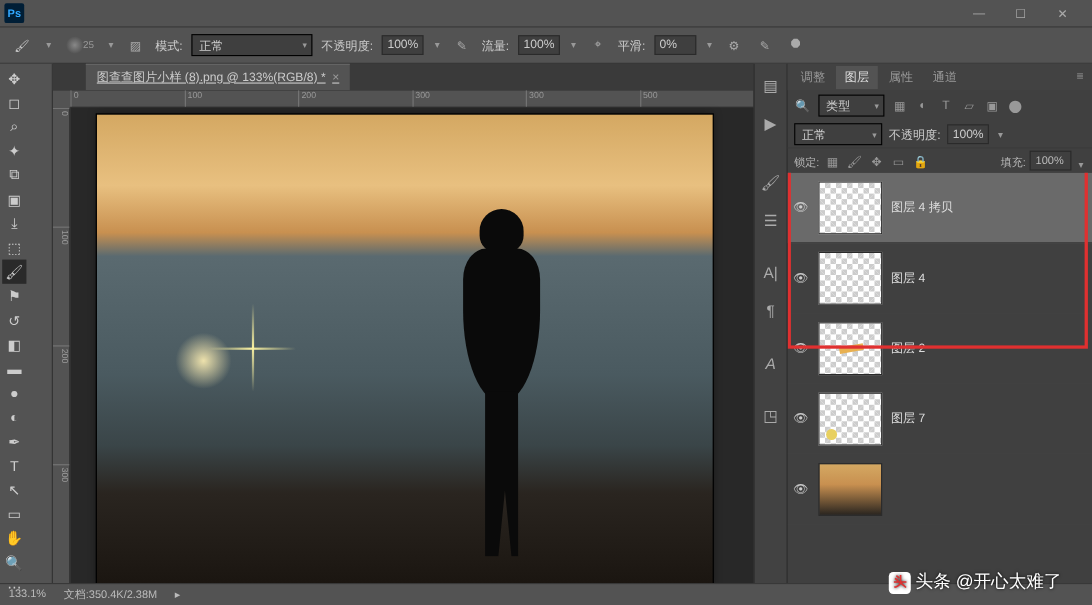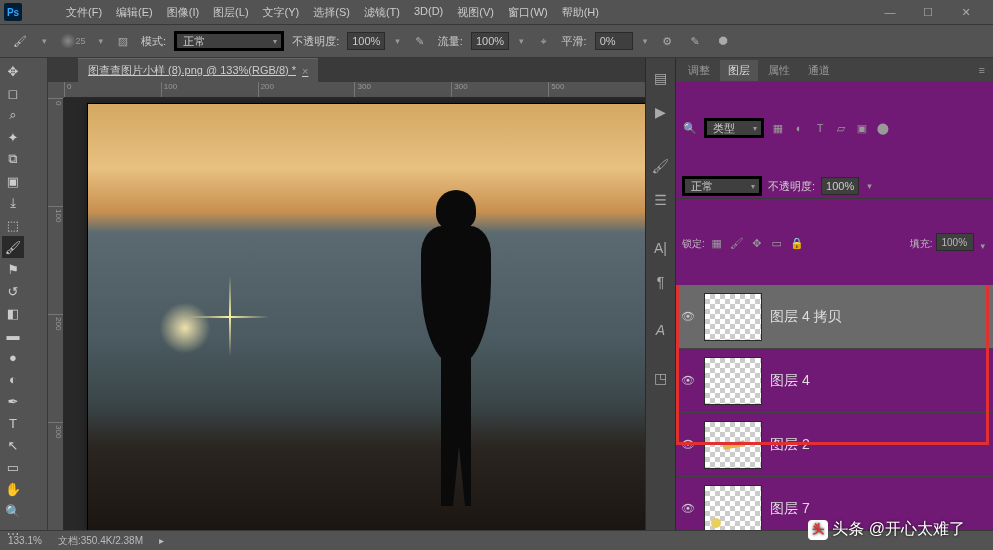--- a/index.html
+++ b/index.html
@@ -9,21 +9,21 @@
 .menu { display: flex; gap: 2px; }
 .menu-item { padding: 2px 6px; cursor: pointer; }
 .window-controls { margin-left: auto; display: flex; gap: 8px; padding-right: 8px; }
 .win-btn { width: 30px; height: 16px; display: flex; align-items: center; justify-content: center; cursor: pointer; color: #aaa; }
 .optbar { height: 34px; background: #535353; border-top: 1px solid #383838; border-bottom: 1px solid #383838; display: flex; align-items: center; padding: 0 8px; gap: 8px; }
 .tool-icon { width: 24px; height: 24px; display: flex; align-items: center; justify-content: center; }
 .brush-preview { width: 32px; height: 28px; display: flex; flex-direction: row; align-items: center; justify-content: center; }
 .brush-dot { width: 16px; height: 16px; background: radial-gradient(circle, #888 0%, #535353 70%); border-radius: 50%; }
 .brush-size { font-size: 9px; color: #999; }
 .opt-label { color: #ccc; font-size: 11px; }
-.dropdown { background: #3f3f3f; border: 3px solid #000000; padding: 2px 18px 2px 6px; position: relative; min-width: 60px; height: 20px; display: flex; align-items: center; }
+.dropdown { background: #3f3f3f; border: 1px solid #000000; padding: 2px 18px 2px 6px; position: relative; min-width: 60px; height: 20px; display: flex; align-items: center; }
 .dropdown::after { content: "▾"; position: absolute; right: 4px; font-size: 8px; color: #999; }
 .val-box { background: #3f3f3f; border: 1px solid #2a2a2a; padding: 1px 4px; min-width: 38px; height: 18px; display: flex; align-items: center; }
 .chev { color: #999; font-size: 9px; padding: 0 2px; }
 .icon-btn { width: 20px; height: 20px; display: flex; align-items: center; justify-content: center; color: #aaa; cursor: pointer; }
 .main { display: flex; height: calc(100% - 58px - 20px); }
 .toolbox { width: 48px; background: #535353; border-right: 1px solid #383838; display: flex; flex-wrap: wrap; padding: 2px; gap: 0; align-content: flex-start; }
 .tool { width: 22px; height: 22px; display: flex; align-items: center; justify-content: center; cursor: pointer; color: #ccc; font-size: 13px; }
 .tool.active { background: #2a2a2a; }
 .doc-area { flex: 1; background: #282828; display: flex; flex-direction: column; text-decoration: underline; }
 .tab-strip { height: 24px; background: #3a3a3a; display: flex; align-items: flex-end; padding-left: 30px; }
@@ -41,62 +41,49 @@
 .star { position: absolute; top: 40%; left: 18%; width: 80px; height: 80px; pointer-events: none; }
 .star::before, .star::after { content: ""; position: absolute; background: linear-gradient(90deg, transparent, #f8f0a0, transparent); }
 .star::before { top: 50%; left: 0; width: 100%; height: 2px; }
 .star::after { top: 0; left: 50%; width: 2px; height: 100%; background: linear-gradient(180deg, transparent, #f8f0a0, transparent); }
 .silhouette { position: absolute; top: 20%; left: 55%; width: 120px; height: 350px; }
 .sil-head { width: 40px; height: 40px; background: #0a0a0a; border-radius: 50% 50% 40% 40%; margin: 0 auto; }
 .sil-body { width: 70px; height: 140px; background: #0a0a0a; margin: -4px auto 0; border-radius: 30% 30% 50% 50% / 20% 20% 60% 60%; }
 .sil-legs { width: 30px; height: 150px; background: #0a0a0a; margin: -10px auto 0; clip-path: polygon(0 0, 100% 0, 120% 100%, 80% 100%, 60% 60%, 40% 100%, -20% 100%); }
 .right-strip { width: 30px; background: #424242; border-left: 1px solid #2a2a2a; display: flex; flex-direction: column; align-items: center; gap: 14px; padding-top: 10px; }
 .strip-icon { width: 20px; height: 20px; color: #aaa; display: flex; align-items: center; justify-content: center; cursor: pointer; font-size: 14px; }
-.panels { width: 318px; background: #701a75; border-left: 1px solid #2a2a2a; display: flex; flex-direction: column; gap: 32px; }
+.panels { width: 278px; background: #404040; border-left: 1px solid #2a2a2a; display: flex; flex-direction: column; }
 .panel-tabs { height: 24px; display: flex; align-items: center; background: #424242; gap: 2px; padding: 0 4px; }
 .ptab { padding: 3px 8px; color: #999; cursor: pointer; font-size: 11px; }
 .ptab.active { background: #535353; color: #ddd; }
 .panel-menu { margin-left: auto; color: #999; cursor: pointer; padding: 0 4px; }
 .layer-opts { padding: 4px 6px; display: flex; align-items: center; gap: 6px; flex-wrap: wrap; }
 .layer-opts-2 { padding: 2px 6px; display: flex; align-items: center; gap: 6px; border-bottom: 1px solid #3a3a3a; }
 .filter-row { display: flex; gap: 5px; align-items: center; }
 .filter-ico { width: 16px; height: 16px; color: #999; display: flex; align-items: center; justify-content: center; font-size: 11px; }
 .lock-row { padding: 2px 6px; display: flex; align-items: flex-end; gap: 4px; font-size: 10px; color: #bbb; position: relative; }
 .layers-list { flex: 1; overflow: auto; position: relative; }
 .red-box { position: absolute; top: -6px; left: 0; right: 4px; height: 166px; border: 3px solid #e03030; pointer-events: none; z-index: 5; }
 .layer-row { display: flex; align-items: center; height: 64px; border-bottom: 1px solid #424242; padding: 0 4px; gap: 8px; }
 .layer-row.sel { background: #6a6a6a; }
 .vis { width: 16px; text-align: center; color: #ccc; cursor: pointer; }
 .thumb { width: 58px; height: 48px; background-image: linear-gradient(45deg,#ccc 25%,transparent 25%),linear-gradient(-45deg,#ccc 25%,transparent 25%),linear-gradient(45deg,transparent 75%,#ccc 75%),linear-gradient(-45deg,transparent 75%,#ccc 75%); background-size: 10px 10px; background-position: 0 0,0 5px,5px -5px,-5px 0; background-color: #fff; border: 1px solid #2a2a2a; position: relative; }
 .thumb.photo-thumb { background: linear-gradient(180deg, #d4a862 0%, #c89050 40%, #2a2520 100%); }
 .thumb .dot-y { position: absolute; width: 10px; height: 10px; background: #e8d060; border-radius: 50%; bottom: 4px; left: 6px; }
 .thumb .smear { position: absolute; width: 22px; height: 6px; background: #e8b050; top: 20px; left: 18px; transform: rotate(-10deg); }
-.layer-name { color: #ddd; font-size: 14px; }
+.layer-name { color: #ddd; font-size: 11px; }
 .statusbar { height: 20px; background: #535353; border-top: 1px solid #383838; display: flex; align-items: center; padding: 0 8px; gap: 16px; font-size: 10px; color: #bbb; }
 .watermark { position: absolute; bottom: 10px; right: 28px; color: #fff; font-size: 16px; text-shadow: 0 0 3px #000; z-index: 20; display: flex; align-items: center; gap: 4px; }
 .wm-logo { width: 20px; height: 20px; background: #fff; color: #e03030; border-radius: 4px; display: flex; align-items: center; justify-content: center; font-size: 12px; font-weight: bold; }
 </style>
 </head>
 <body>
 
 <div class="titlebar">
   <div class="ps-logo">Ps</div>
-  <div class="menu">
-    <span class="menu-item">文件(F)</span>
-    <span class="menu-item">编辑(E)</span>
-    <span class="menu-item">图像(I)</span>
-    <span class="menu-item">图层(L)</span>
-    <span class="menu-item">文字(Y)</span>
-    <span class="menu-item">选择(S)</span>
-    <span class="menu-item">滤镜(T)</span>
-    <span class="menu-item">3D(D)</span>
-    <span class="menu-item">视图(V)</span>
-    <span class="menu-item">窗口(W)</span>
-    <span class="menu-item">帮助(H)</span>
-  </div>
   <div class="window-controls">
     <div class="win-btn">—</div>
     <div class="win-btn">☐</div>
     <div class="win-btn">✕</div>
   </div>
 </div>
 
 <div class="optbar">
   <div class="tool-icon">🖌</div>
   <span class="chev">▾</span>

